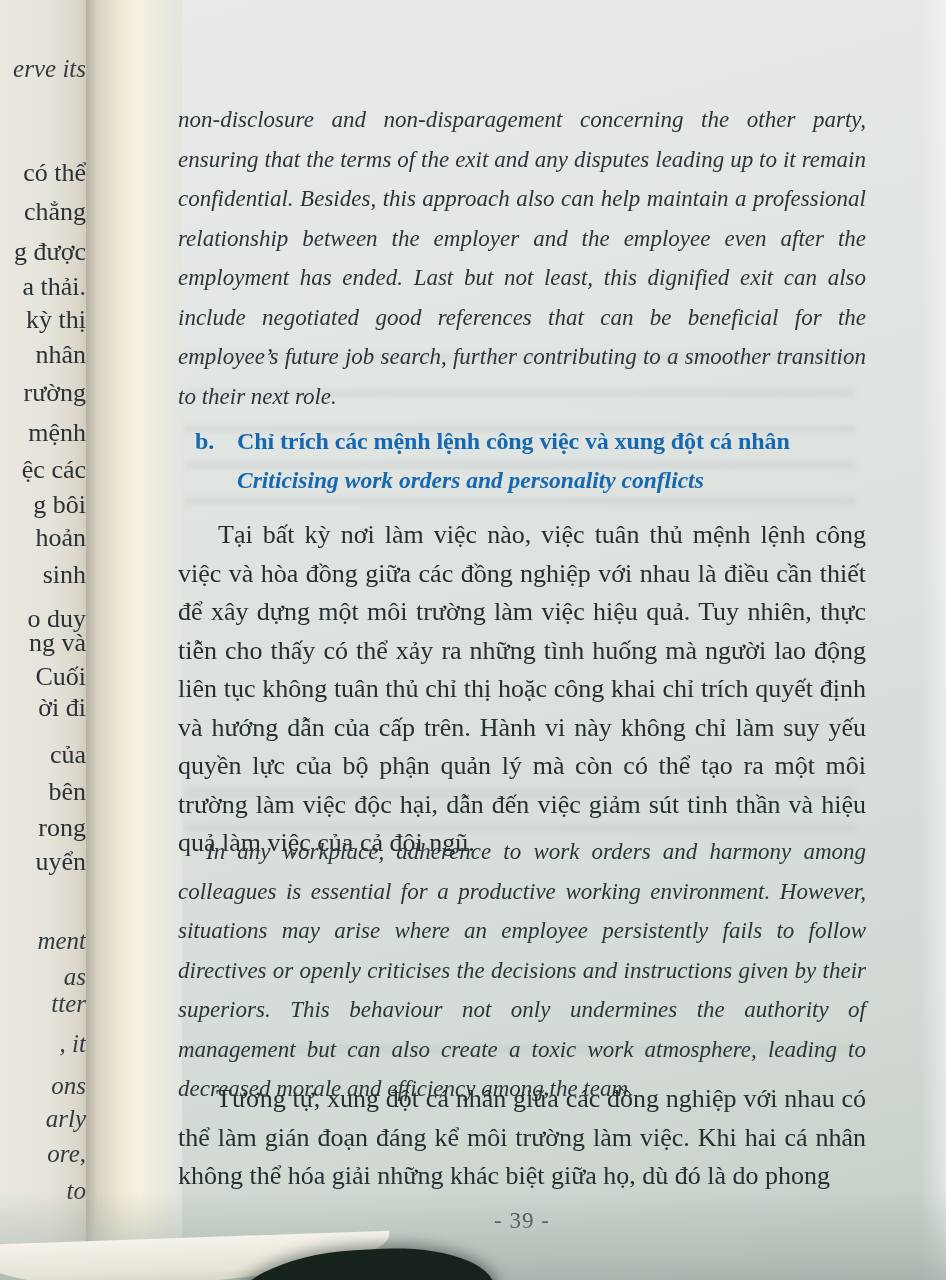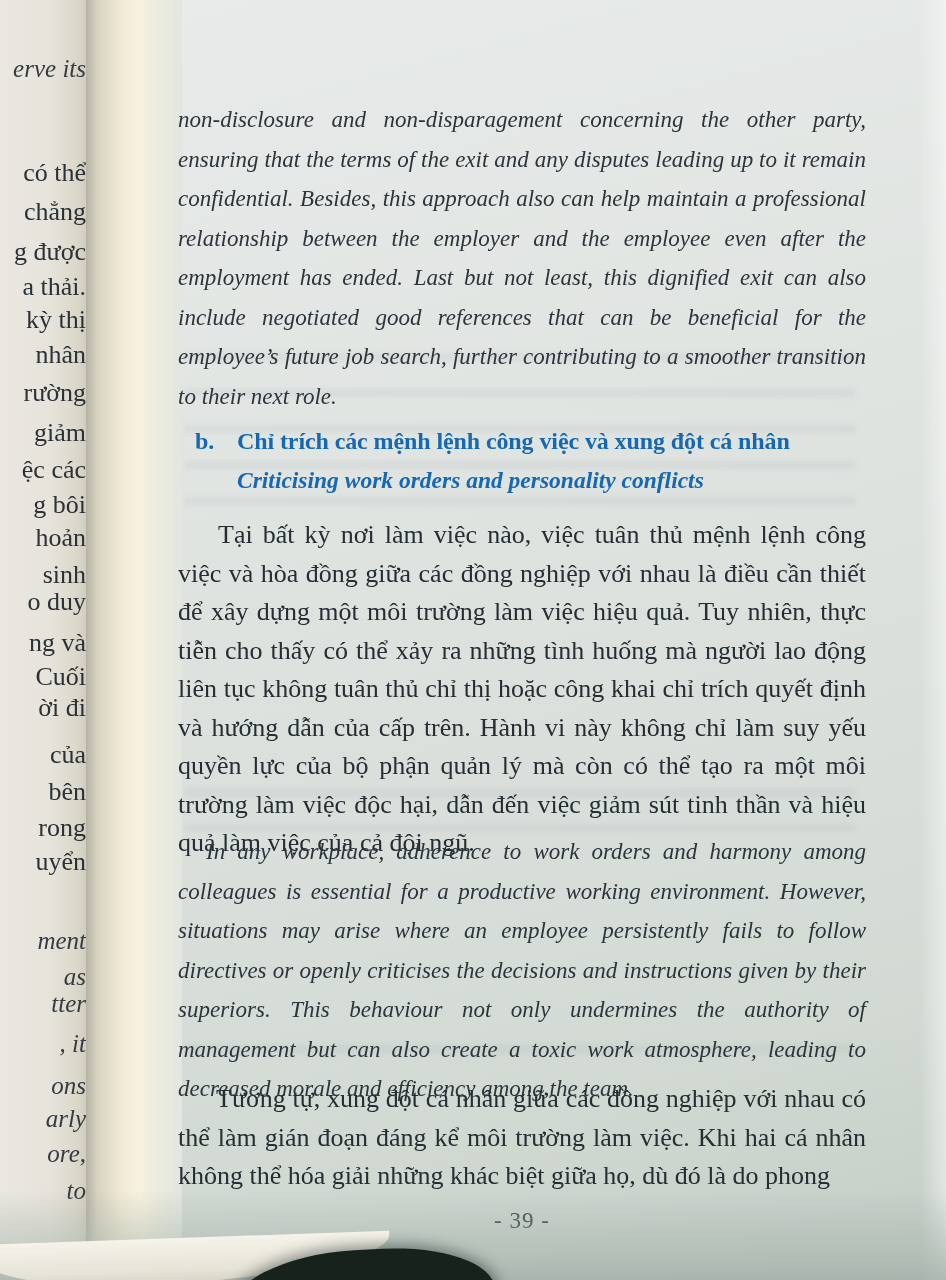--- a/index.html
+++ b/index.html
@@ -59,26 +59,26 @@
   <div class="left-page">
 
   <div class="frag it" style="top: 55px;">erve its</div>
       <div class="frag" style="top: 158px;">có thể</div>
       <div class="frag" style="top: 197px;">chẳng</div>
       <div class="frag" style="top: 237px;">g được</div>
       <div class="frag" style="top: 272px;">a thải.</div>
       <div class="frag" style="top: 305px;">kỳ thị</div>
       <div class="frag" style="top: 340px;">nhân</div>
       <div class="frag" style="top: 378px;">rường</div>
-      <div class="frag" style="top: 418px;">giảm</div>
+      <div class="frag" style="top: 418px;">mệnh</div>
       <div class="frag" style="top: 455px;">ệc các</div>
       <div class="frag" style="top: 490px;">g bôi</div>
       <div class="frag" style="top: 523px;">hoản</div>
       <div class="frag" style="top: 560px; margin-left: 44px;">sinh</div>
-      <div class="frag" style="top: 587px;">o duy</div>
+      <div class="frag" style="top: 604px;">o duy</div>
       <div class="frag" style="top: 628px;">ng và</div>
       <div class="frag" style="top: 662px;">Cuối</div>
       <div class="frag" style="top: 693px;">ời đi</div>
       <div class="frag" style="top: 740px;">của</div>
       <div class="frag" style="top: 777px;">bên</div>
       <div class="frag" style="top: 813px; text-align: center;">rong</div>
       <div class="frag" style="top: 847px;">uyển</div>
       <div class="frag it" style="top: 927px;">ment</div>
       <div class="frag it" style="top: 963px;">as</div>
       <div class="frag it" style="top: 990px;">tter</div>

